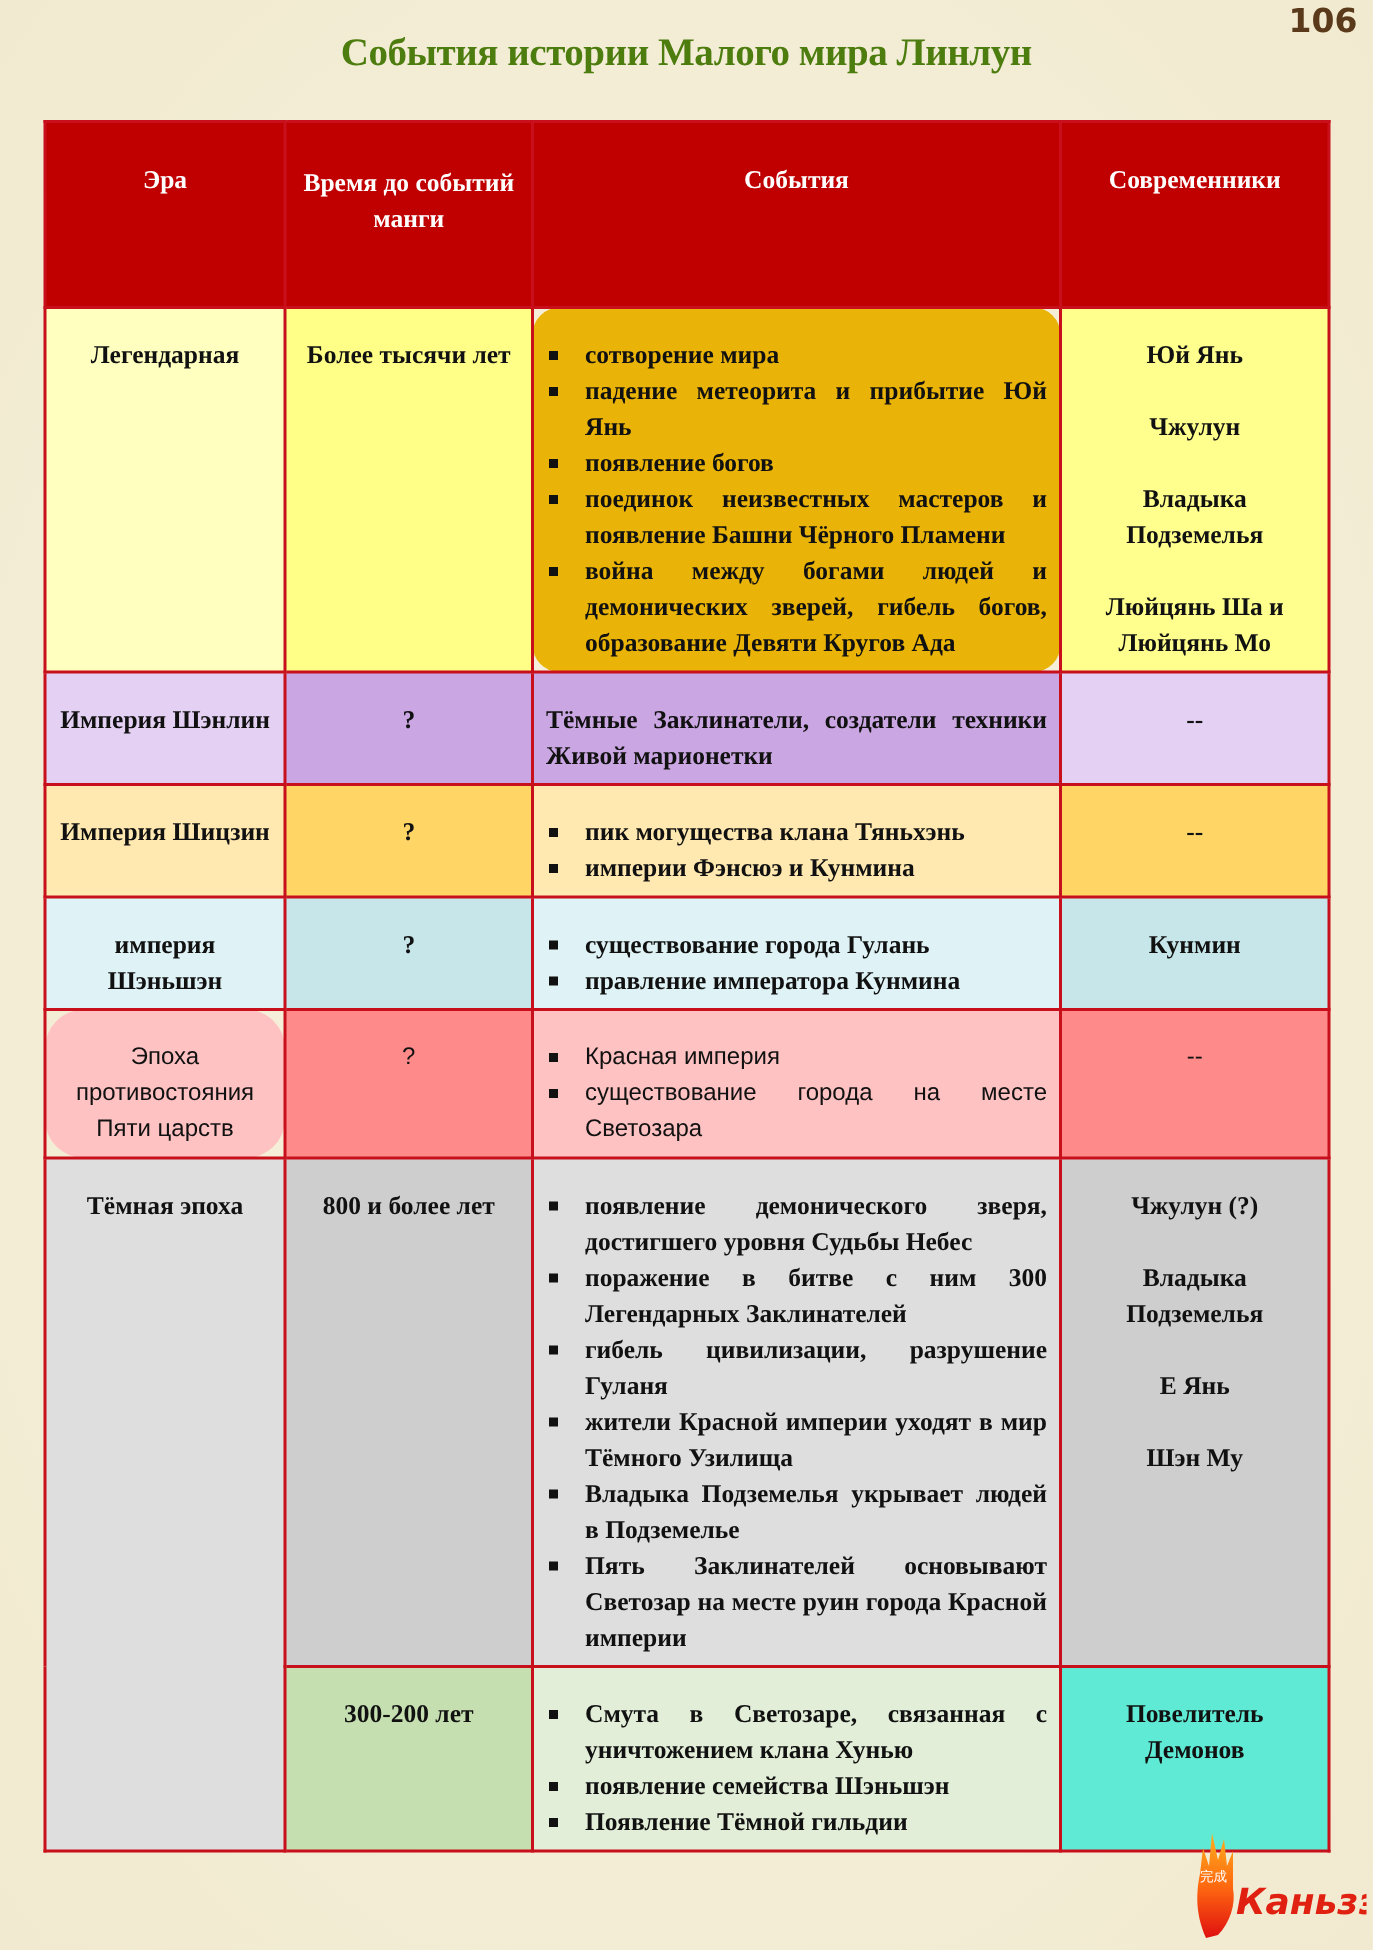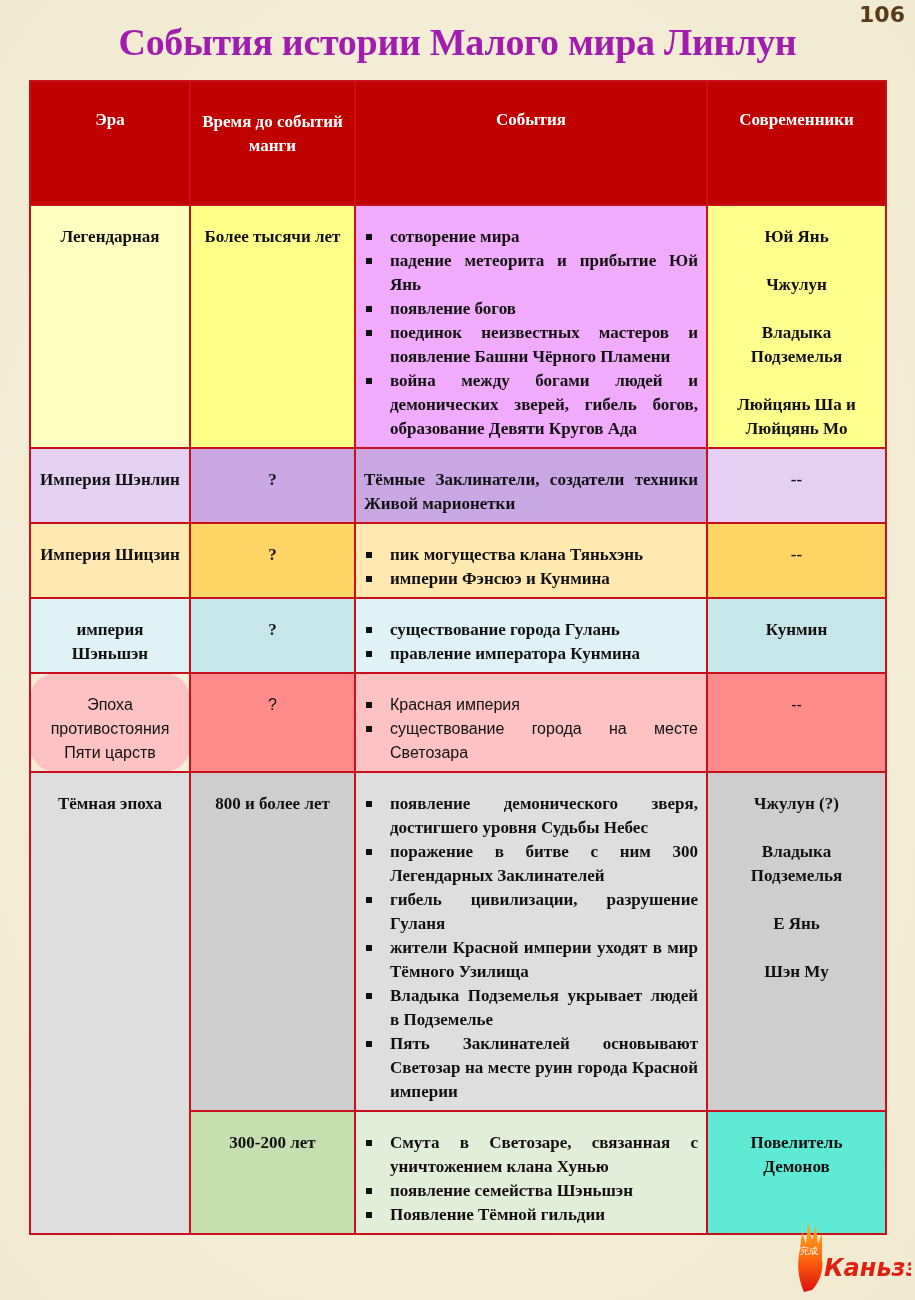--- a/index.html
+++ b/index.html
@@ -11,21 +11,21 @@
     color: #111;
   }
   .page-number {
     position: absolute; right: 10px; top: 2px;
     font-family: "DejaVu Sans", sans-serif; font-size: 22px; font-weight: bold;
     color: #5a3a1a; letter-spacing: 0px;
   }
   .page-title {
     position: absolute; left: 0; right: 0; top: 20px; text-align: center;
     font-family: "Liberation Serif", serif; font-weight: bold;
-    font-size: 38px; color: #a21caf; letter-spacing: -0.3px;
+    font-size: 26px; color: #4d7c0f; letter-spacing: -0.3px;
   }
   table.history {
     position: absolute; left: 29px; top: 80px; width: 856px;
     border-collapse: collapse; table-layout: fixed;
     font-family: "Liberation Serif", serif; font-weight: bold; font-size: 17px;
     line-height: 24px;
   }
   table.history td, table.history th {
     border: 2px solid #c8101c; vertical-align: top; padding: 19px 8px 6px 8px;
   }
@@ -38,21 +38,21 @@
   ul.events { list-style: none; margin: 0; padding: 0; }
   ul.events li { position: relative; padding-left: 26px; text-align: justify; }
   ul.events li::before {
     content: ""; position: absolute; left: 2px; top: 9px; width: 6px; height: 6px; background: #111;
   }
   .cont-item { display: block; margin-bottom: 24px; }
   .cont-item:last-child { margin-bottom: 0; }
   
   .r-leg .c-era { background: #ffffc0; }
   .r-leg .c-time { background: #ffff88; }
-  .r-leg .c-events { background: #f0abfc; }
+  .r-leg .c-events { background: #eab308; border-radius: 18px; }
   .r-leg .c-cont { background: #ffff8e; }
   .r-shen .c-era { background: #e4d0f2; }
   .r-shen .c-time { background: #caa6e2; }
   .r-shen .c-events { background: #caa6e2; }
   .r-shen .c-cont { background: #e4d0f2; }
   .r-shi .c-era { background: #ffe9b0; }
   .r-shi .c-time { background: #ffd666; }
   .r-shi .c-events { background: #ffe9b0; }
   .r-shi .c-cont { background: #ffd666; }
   .r-shensh .c-era { background: #dff2f5; }

